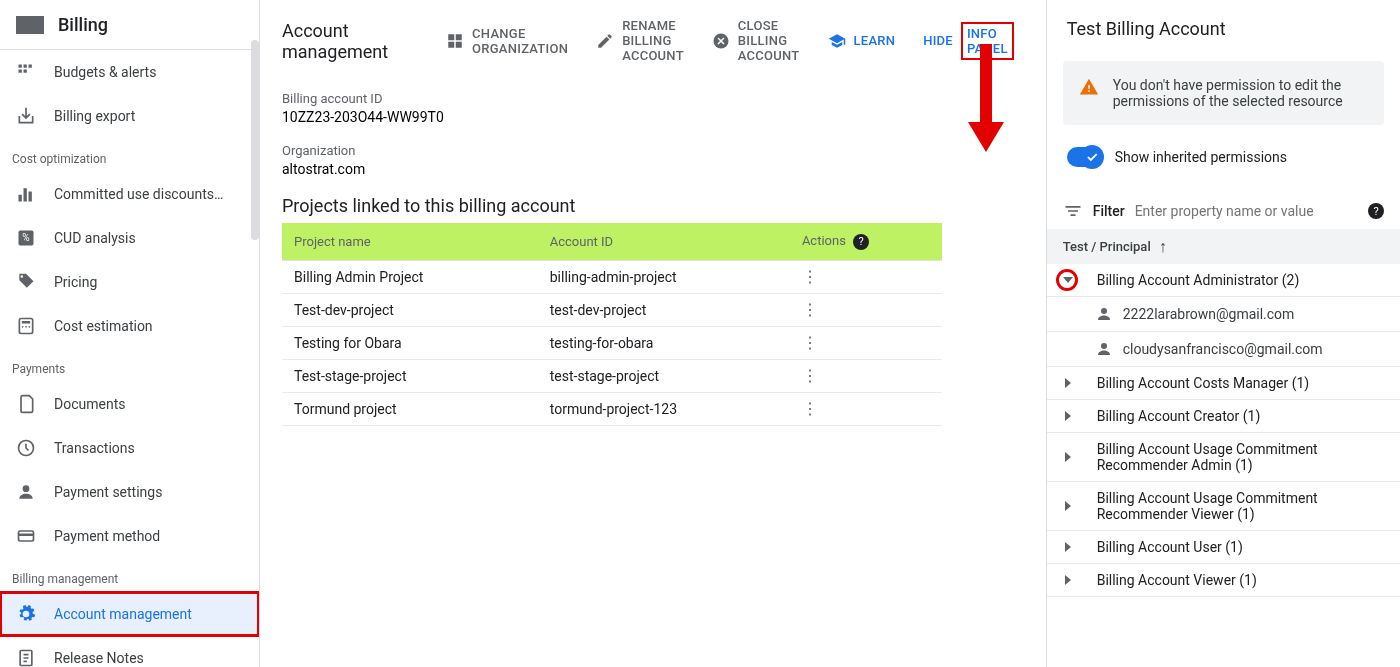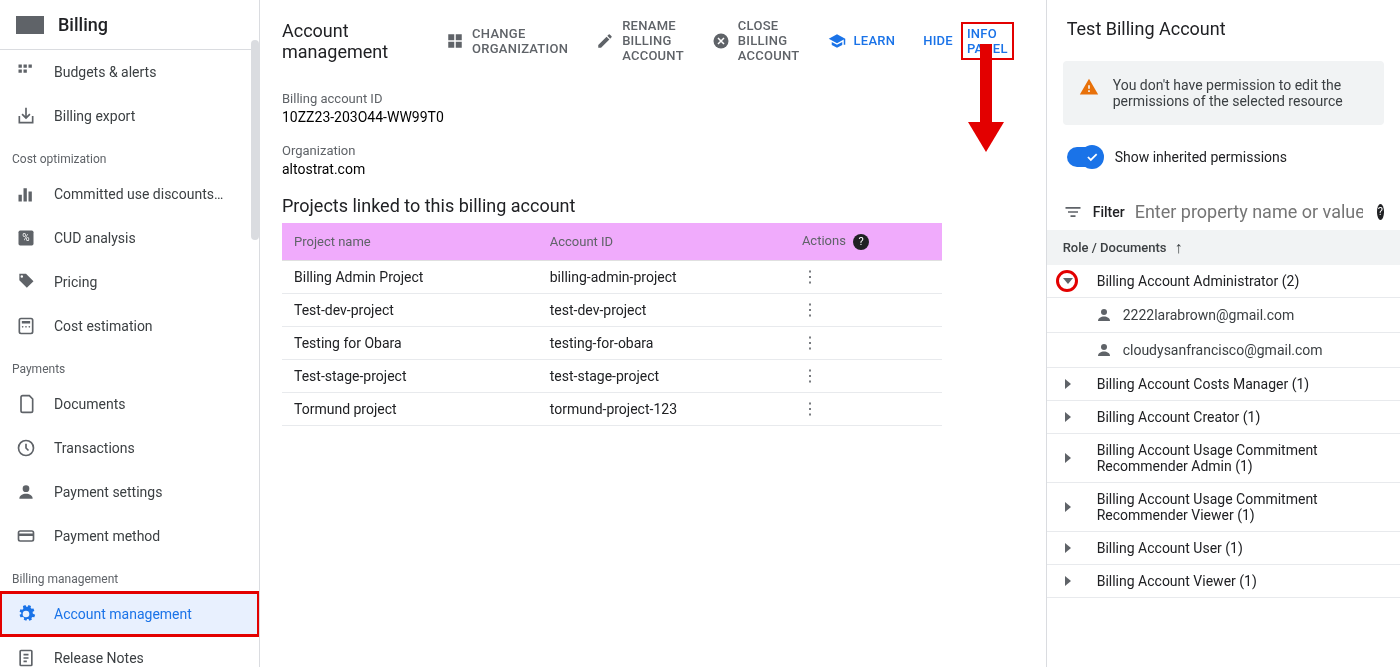--- a/index.html
+++ b/index.html
@@ -19,33 +19,33 @@
 .topbar h1{font-size:18px;font-weight:400;margin-right:40px}
 .action-btn{display:flex;align-items:center;gap:8px;font-size:13px;font-weight:500;color:#5f6368;padding:6px 10px;cursor:pointer;letter-spacing:.25px}
 .action-btn.learn{color:#1a73e8}
 .action-btn.hide{color:#1a73e8;margin-left:auto;font-size:13px}
 .infopanel-highlight{border:2px solid #e30000;padding:2px 4px}
 .details{padding:10px 22px 30px}
 .field-label{font-size:13px;color:#5f6368;margin-bottom:3px}
 .field-value{font-size:14px;color:#000000;margin-bottom:18px}
 .details h2{font-size:18px;font-weight:400;margin:4px 0 7px}
 table{width:660px;border-collapse:collapse}
-th{text-align:left;font-weight:400;color:#5f6368;font-size:13px;padding:10px 12px;background:#f0abfc;border-bottom:1px solid #e0e0e0}
+th{text-align:left;font-weight:400;color:#5f6368;font-size:13px;padding:10px 12px;background:#bef264;border-bottom:1px solid #e0e0e0}
 td{padding:8px 12px;font-size:14px;border-bottom:1px solid #e8eaed}
 .kebab{font-size:16px;color:#5f6368;cursor:pointer;display:inline-block;line-height:10px;letter-spacing:0}
 .help-icon{display:inline-flex;align-items:center;justify-content:center;width:16px;height:16px;border-radius:50%;background:#202124;color:#fff;font-size:11px;margin-left:4px}
 .panel{width:410px;border-left:1px solid #dadce0;display:flex;flex-direction:column;background:#fff;height:100%;overflow-y:auto}
 .panel h2{font-size:18px;font-weight:400;padding:18px 20px}
 .panel .warn{display:flex;gap:14px;background:#f1f3f4;margin:4px 16px 16px;padding:16px;border-radius:4px;font-size:14px;color:#3c4043}
 .warn-icon{color:#e8710a}
 .toggle-row{display:flex;align-items:center;gap:12px;padding:6px 20px 26px}
 .toggle{width:36px;height:20px;border-radius:12px;background:#1a73e8;position:relative}
 .toggle .knob{position:absolute;right:-1px;top:-2px;width:24px;height:24px;border-radius:50%;background:#1a73e8;display:flex;align-items:center;justify-content:center;color:#fff}
 .filter-row{display:flex;align-items:center;padding:8px 16px;gap:10px}
-.filter-input{flex:1;border:none;outline:none;font-size:18px;color:#000000}
+.filter-input{flex:1;border:none;outline:none;font-size:14px;color:#000000}
 .role-header{display:flex;align-items:center;gap:8px;background:#f1f3f4;padding:8px 16px;font-weight:500;font-size:13px;color:#3c4043}
 .role-row{display:flex;align-items:center;gap:24px;padding:8px 16px;border-bottom:1px solid #e8eaed;font-size:14px;cursor:pointer}
 .role-row .tri{width:0;height:0;border-left:5px solid transparent;border-right:5px solid transparent;border-top:6px solid #5f6368;transform:rotate(-90deg)}
 .role-row.expanded .tri{transform:none}
 .tri-circle{position:absolute;width:22px;height:22px;border:3px solid #e30000;border-radius:50%;left:-7px;top:-6px}
 .member{display:flex;align-items:center;gap:10px;padding:8px 16px 8px 48px;border-bottom:1px solid #e8eaed;font-size:14px;color:#3c4043}
 .person-icon{color:#5f6368}
 .sort-arrow{font-size:16px}
 .red-arrow{position:absolute;right:42px;top:44px;z-index:10}
 svg{flex-shrink:0}
@@ -279,21 +279,21 @@
     </div>
     <div class="filter-row">
       <svg width="20" height="20" viewBox="0 0 24 24" fill="#5f6368">
           <path d="M3 6h18v2H3zm3 5h12v2H6zm3 5h6v2H9z"></path>
         </svg>
       <span style="font-weight:500">Filter</span>
       <input class="filter-input" placeholder="Enter property name or value" style="">
       <span class="help-icon">?</span>
     </div>
     <div class="role-header">
-      <span>Role / Documents</span>
+      <span>Test / Principal</span>
       <span class="sort-arrow">↑</span>
     </div>
     <div id="role-list">
         <div class="role-row expanded">
           <span style="position:relative;width:10px;height:10px;display:flex;align-items:center;justify-content:center">
             <span class="tri"></span>
             <span class="tri-circle"></span>
           </span>
           <span>Billing Account Administrator (2)</span>
         </div>

